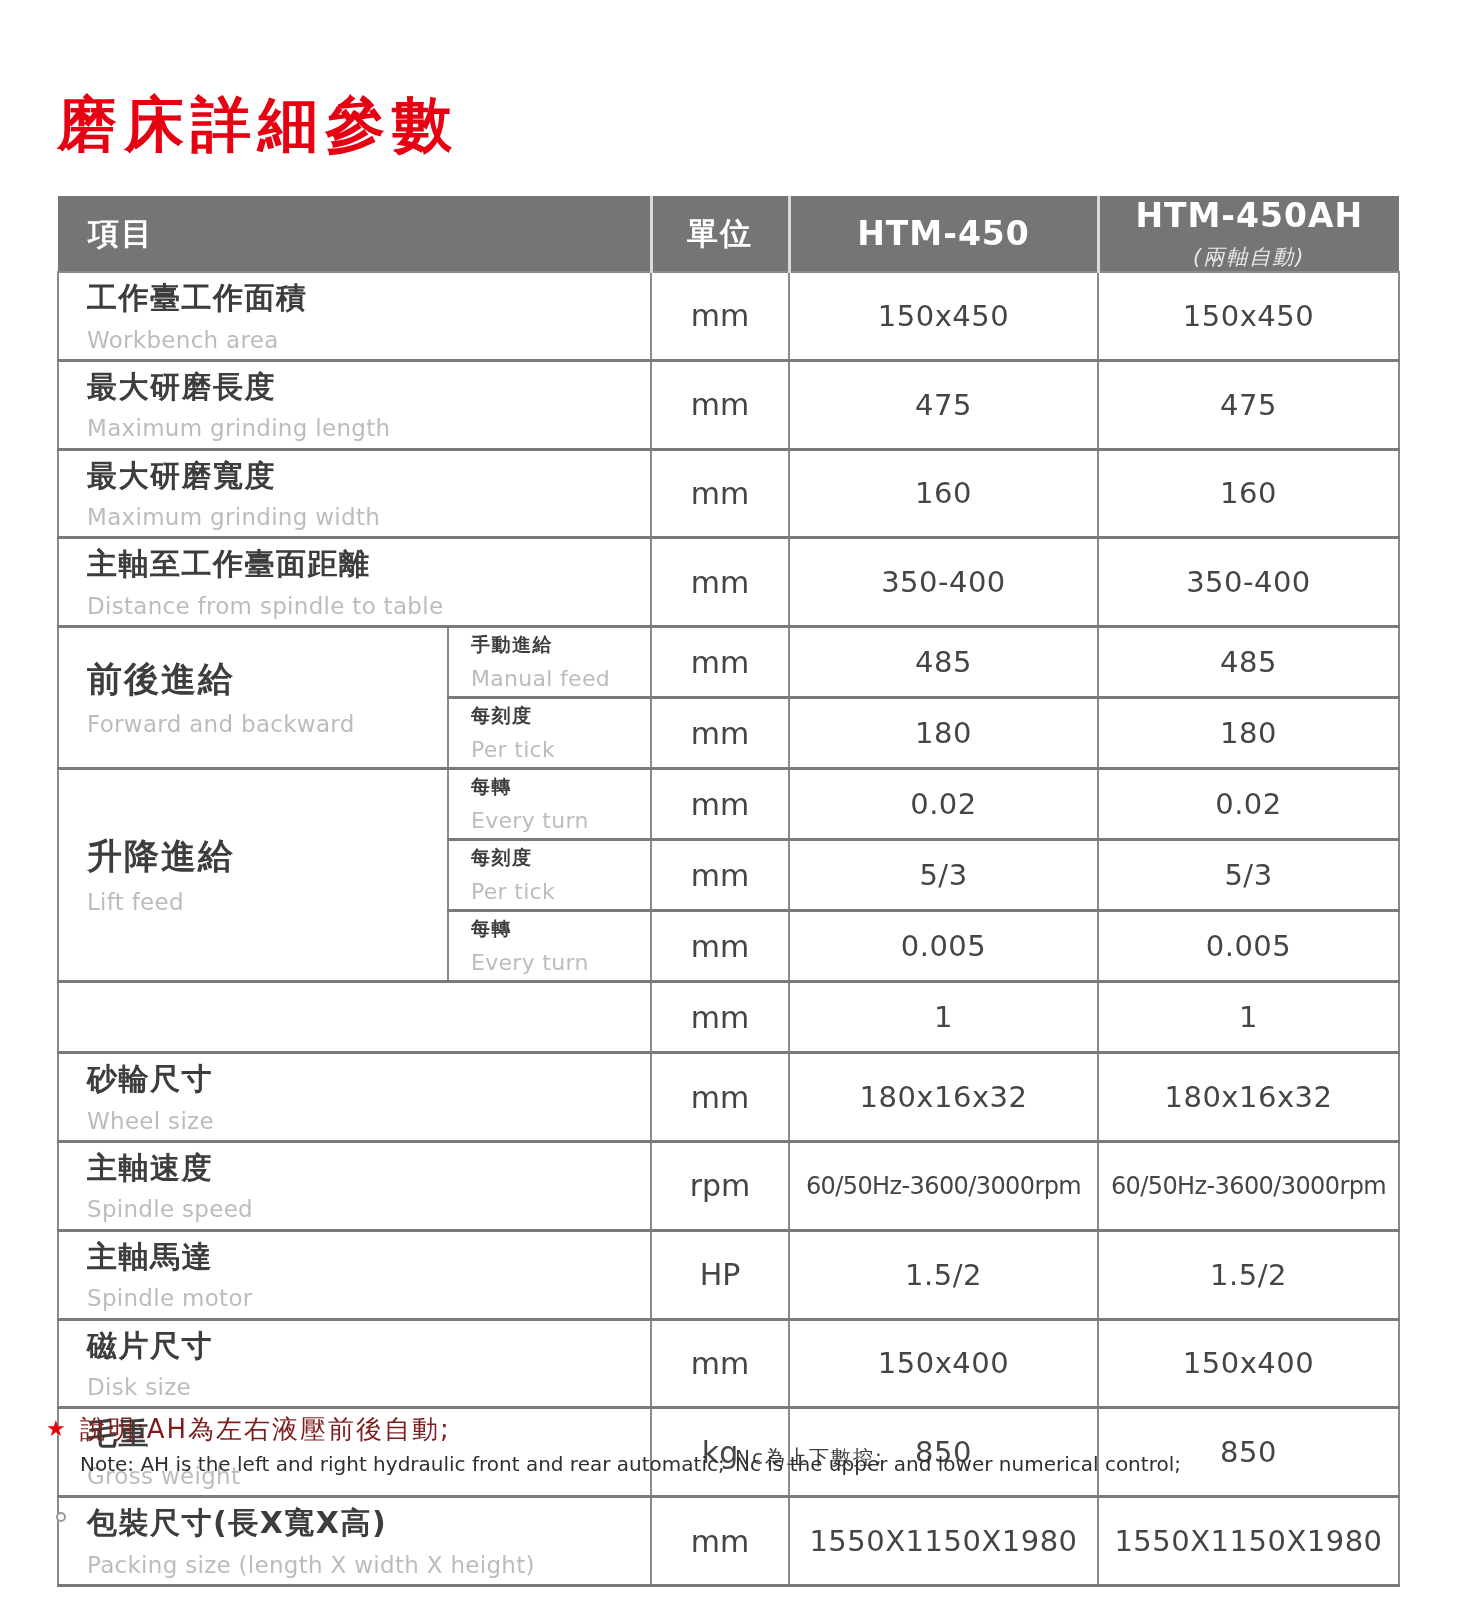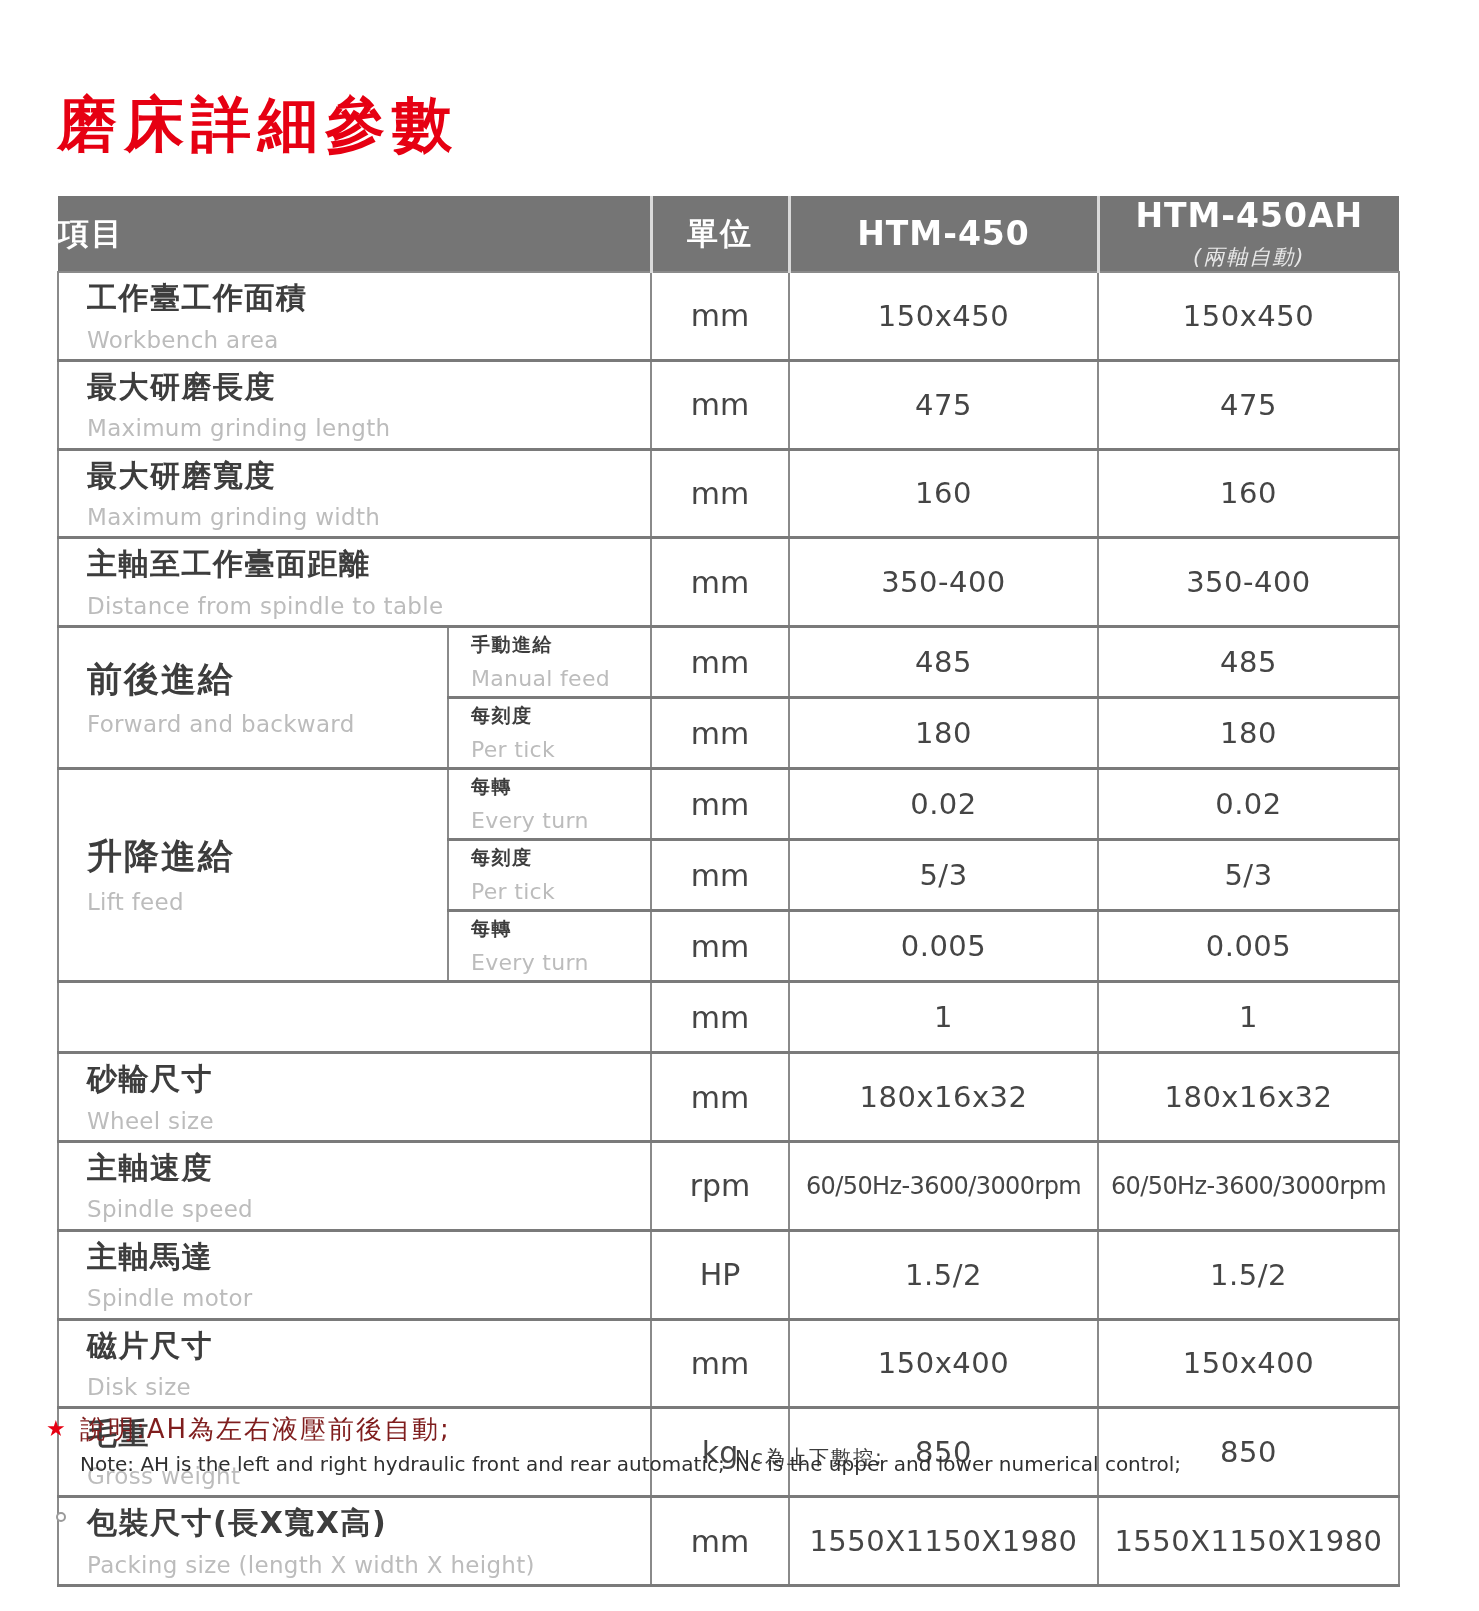--- a/index.html
+++ b/index.html
@@ -21,21 +21,21 @@
     width: 1341px;
     border-collapse: collapse;
     table-layout: fixed;
   }
   table.spec th {
     background: #757575; color: #ffffff;
     border: 0; height: 72px;
     font-weight: bold; vertical-align: middle;
   }
   table.spec th + th { border-left: 3px solid #dadada; }
-  th.h-item { text-align: left; font-size: 31px; letter-spacing: 2px; }
+  th.h-item { text-align: left; padding-left: 30px; font-size: 31px; letter-spacing: 2px; }
   th.h-unit { text-align: center; font-size: 31px; letter-spacing: 2px; }
   th.h-model { text-align: center; font-size: 33px; letter-spacing: 1px; }
   th.h-model .model-sub { display: block; font-size: 21px; font-weight: normal; letter-spacing: 2px; margin-top: 8px; color: #e8e8e8; font-style: italic; }
   table.spec td {
     border: 2px solid #8a8a8a;
     border-bottom: 3px solid #7a7a7a;
     height: 71px;
     vertical-align: middle;
     background: #ffffff;
   }

